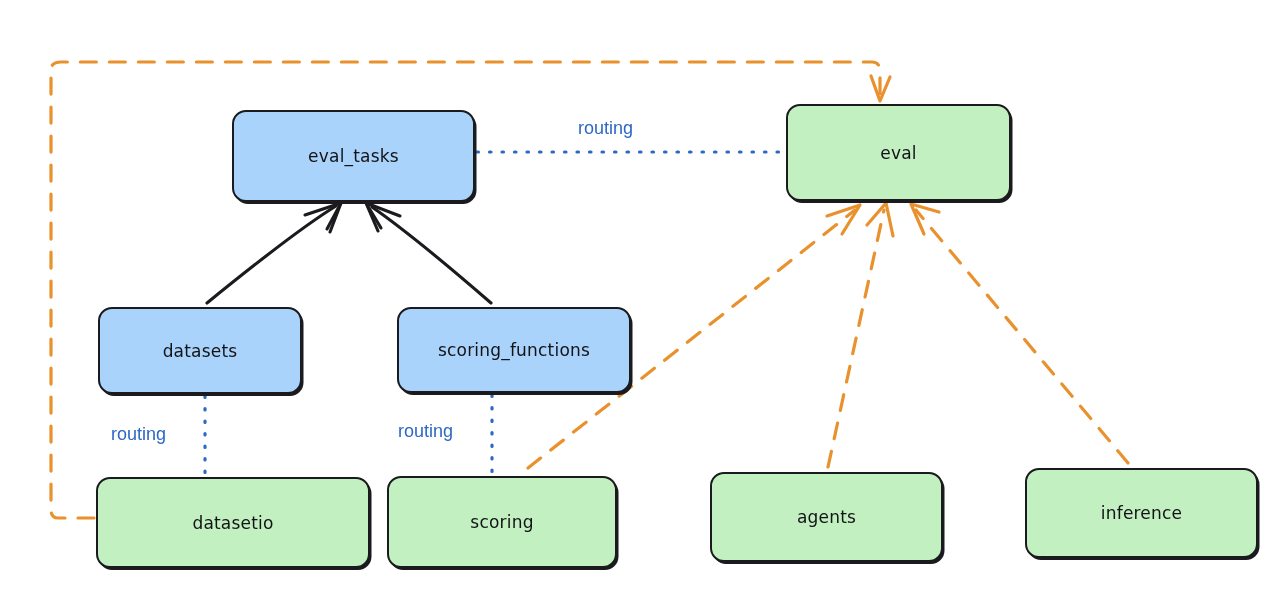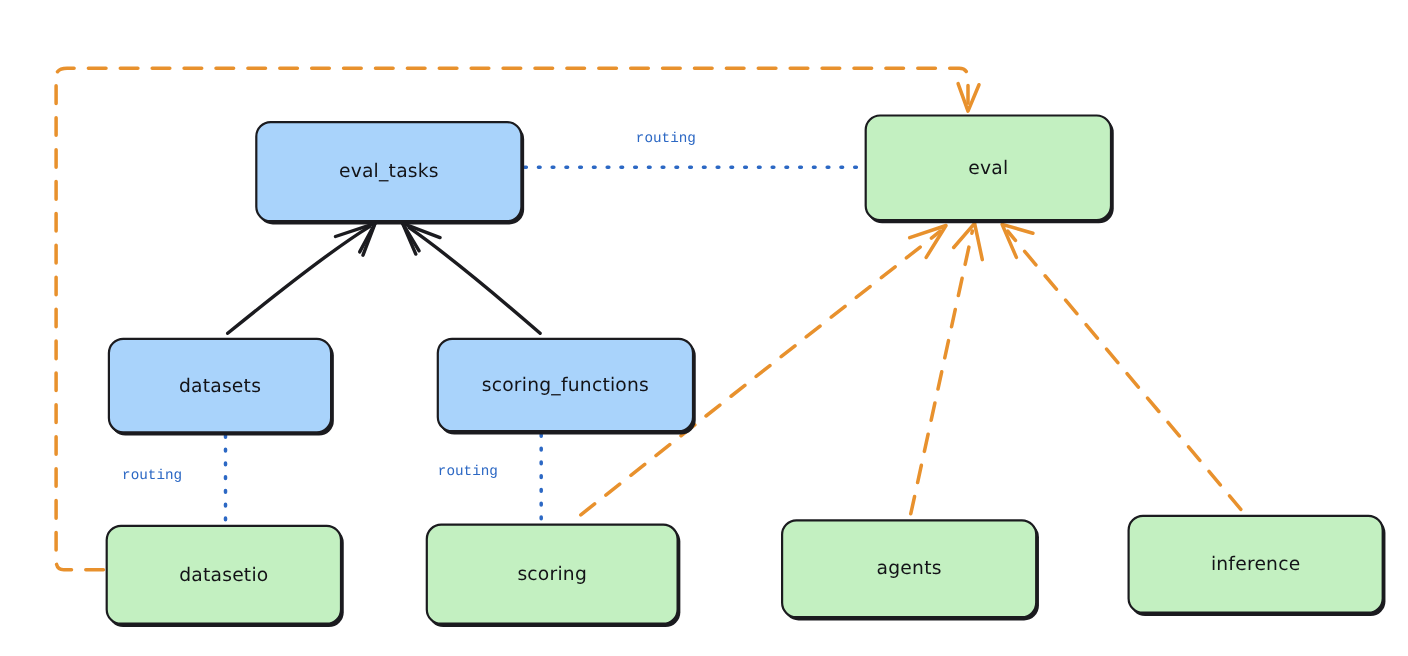--- a/index.html
+++ b/index.html
@@ -39,22 +39,22 @@
     color: #131317;
     letter-spacing: 0.2px;
     box-shadow: 2px 2.5px 0 -0.5px #1b1b1f;
     z-index: 5;
   }
   .node.blue { background: #a9d3fb; }
   .node.green { background: #c3f0c1; }
   .node .label { pointer-events: none; }
   .edge-label {
     position: absolute;
-    font-family: Liberation Mono, monospace;
-    font-size: 13px;
+    font-family: Liberation Sans, sans-serif;
+    font-size: 18px;
     color: #2c68c4;
     z-index: 6;
     white-space: nowrap;
   }
 </style>
 </head>
 <body>
 
 <div id="canvas">
 
@@ -114,21 +114,21 @@
   </div>
 
   <div class="node blue" style="left:98px; top:307px; width:204px; height:87px;">
     <span class="label">datasets</span>
   </div>
 
   <div class="node blue" style="left:378px; top:307px; width:234px; height:86px;margin-left:19px;">
     <span class="label">scoring_functions</span>
   </div>
 
-  <div class="node green" style="left:96px; top:477px; width:215px; height:91px;">
+  <div class="node green" style="left:96px; top:477px; width:274px; height:91px;">
     <span class="label">datasetio</span>
   </div>
 
   <div class="node green" style="left:387px; top:476px; width:230px; height:92px;">
     <span class="label">scoring</span>
   </div>
 
   <div class="node green" style="left:710px; top:472px; width:233px; height:90px;">
     <span class="label">agents</span>
   </div>

